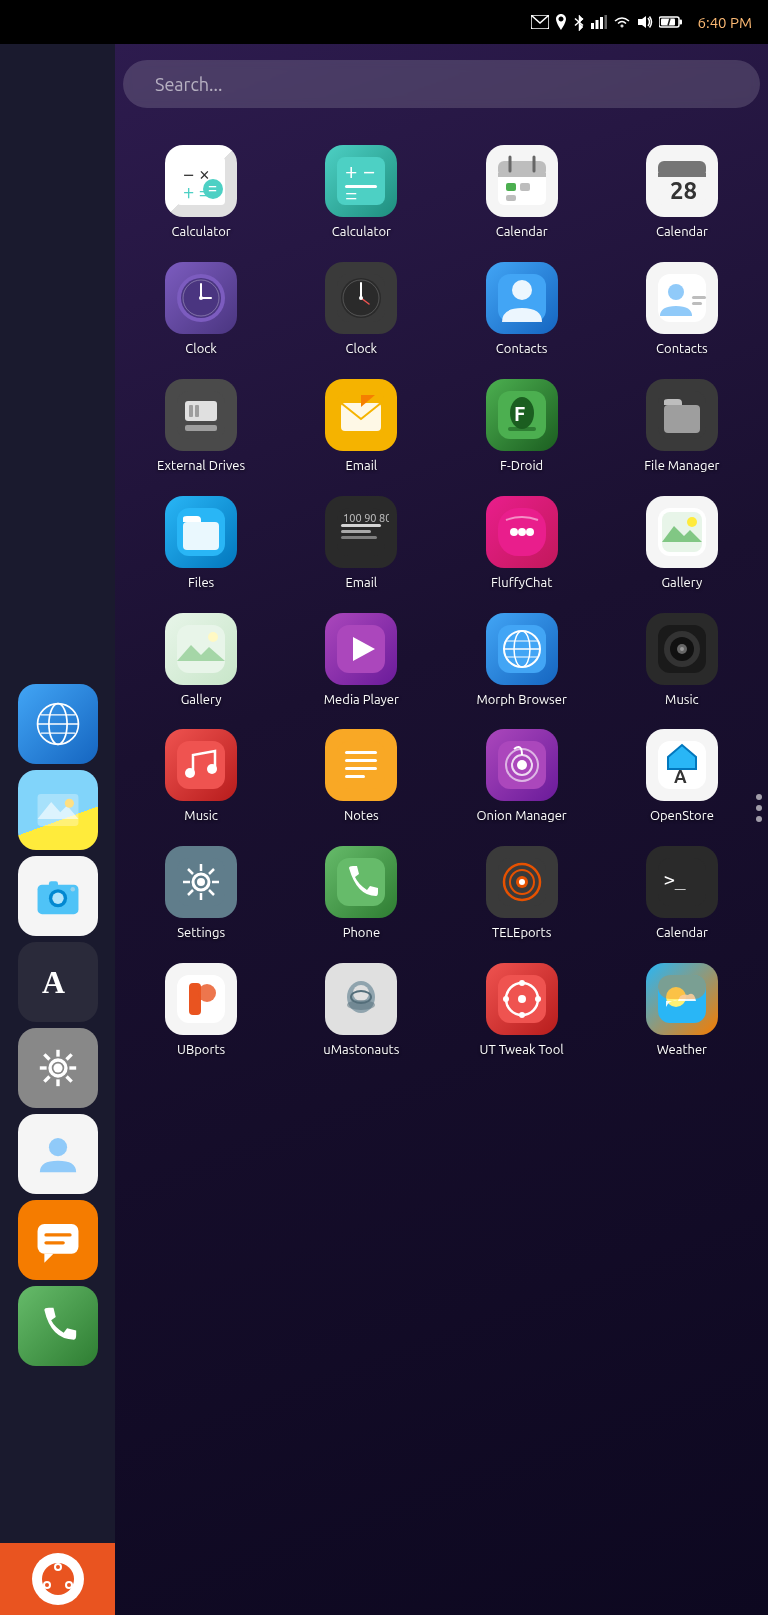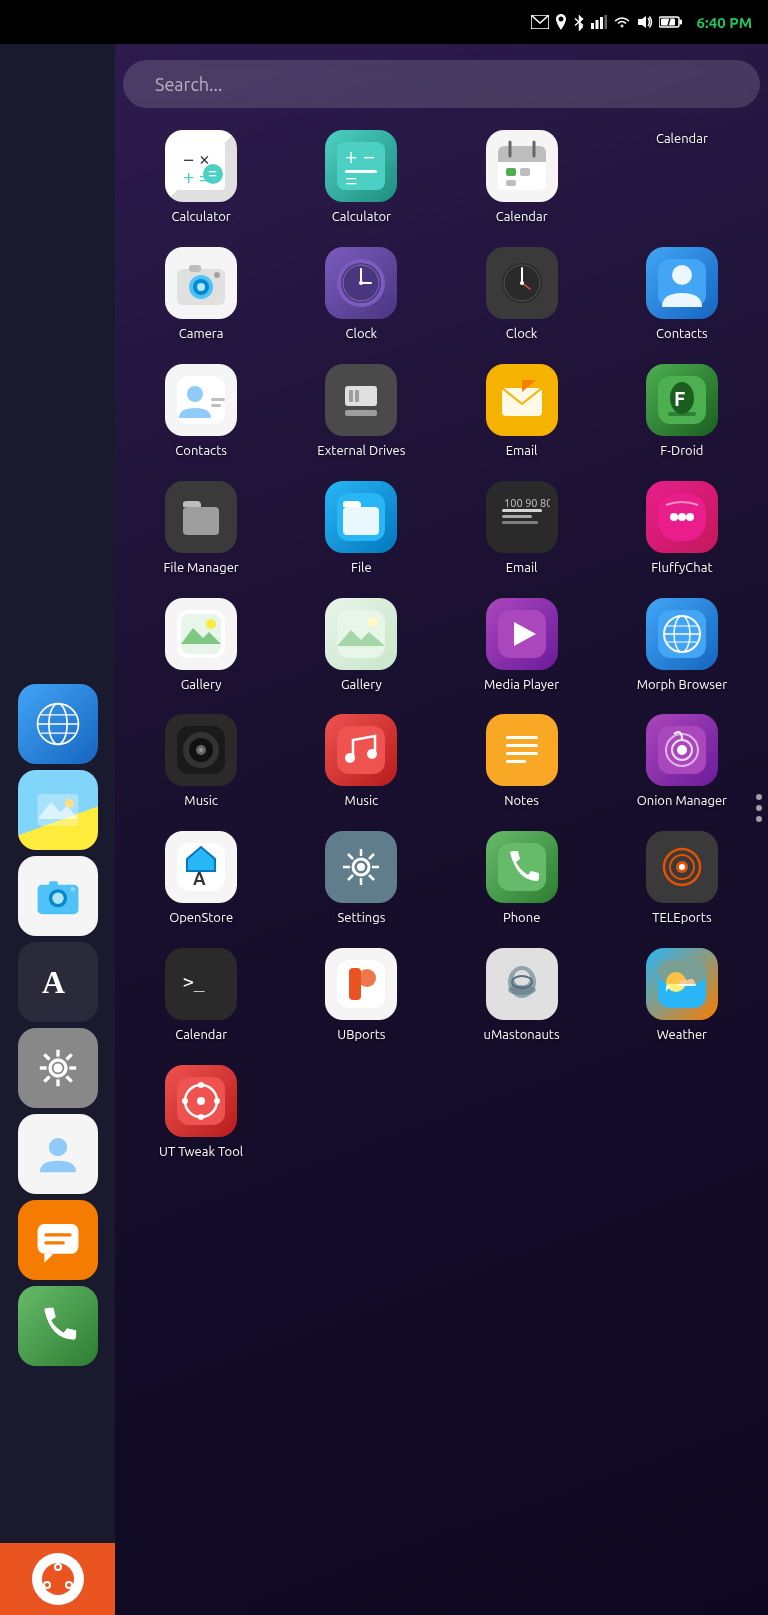--- a/index.html
+++ b/index.html
@@ -26,22 +26,22 @@
     }
     .status-icons {
       display: flex;
       align-items: center;
       gap: 6px;
       font-size: 13px;
       color: #fff;
     }
     .status-time {
       font-size: 15px;
-      font-weight: 700;
-      color: #22c55e;
+      font-weight: 400;
+      color: #fdba74;
       margin-left: 8px;
     }
 
     
     .sidebar {
       position: absolute;
       top: 44px;
       left: 0;
       width: 115px;
       bottom: 0;
@@ -121,21 +121,21 @@
       padding: 16px 8px 16px 8px;
     }
 
     
     .search-bar {
       background: rgba(255,255,255,0.15);
       border-radius: 24px;
       padding: 14px 32px;
       color: rgba(255,255,255,0.6);
       font-size: 18px;
-      margin-bottom: 16px;
+      margin-bottom: 31px;
       cursor: text;
       backdrop-filter: blur(4px);
     }
 
     
     .app-grid {
       display: grid;
       grid-template-columns: repeat(4, 1fr);
       gap: 10px 4px;
     }
@@ -399,34 +399,29 @@
             <line x1="16" y1="4" x2="16" y2="18" stroke="#666" stroke-width="3" stroke-linecap="round"></line>
             <line x1="40" y1="4" x2="40" y2="18" stroke="#666" stroke-width="3" stroke-linecap="round"></line>
             <rect x="12" y="30" width="10" height="8" rx="2" fill="#4caf50"></rect>
             <rect x="26" y="30" width="10" height="8" rx="2" fill="#bdbdbd"></rect>
             <rect x="12" y="42" width="10" height="6" rx="2" fill="#bdbdbd"></rect>
           </svg>
         </div>
         <span class="app-label">Calendar</span>
       </div>
       <div class="app-item">
+        <div class="app-icon icon-calendar2">
+          <svg width="56" height="56" viewBox="0 0 56 56">
+            <rect x="4" y="8" width="48" height="44" rx="6" fill="#f5f5f5"></rect>
+            <rect x="4" y="8" width="48" height="16" rx="6" fill="#757575"></rect>
+            <rect x="4" y="20" width="48" height="4" fill="#757575"></rect>
+            <text x="16" y="46" font-size="24" font-weight="bold" fill="#333">28</text>
+          </svg>
+        </div>
         <span class="app-label">Calendar</span>
-      </div>
-      <div class="app-item">
-        <div class="app-icon icon-camera">
-          <svg width="56" height="56" viewBox="0 0 56 56">
-            <rect x="4" y="14" width="48" height="36" rx="6" fill="#e0e0e0"></rect>
-            <circle cx="28" cy="32" r="12" fill="#4fc3f7"></circle>
-            <circle cx="28" cy="32" r="8" fill="#0288d1"></circle>
-            <circle cx="28" cy="32" r="4" fill="#b3e5fc"></circle>
-            <rect x="16" y="10" width="12" height="7" rx="3" fill="#bdbdbd"></rect>
-            <circle cx="44" cy="20" r="3" fill="rgba(100,100,100,0.5)"></circle>
-          </svg>
-        </div>
-        <span class="app-label">Camera</span>
       </div>
       <div class="app-item">
         <div class="app-icon icon-clock1">
           <svg width="56" height="56" viewBox="0 0 56 56">
             <circle cx="28" cy="28" r="24" fill="#7c5cbf"></circle>
             <circle cx="28" cy="28" r="20" fill="#4a3580"></circle>
             <circle cx="28" cy="28" r="18" fill="none" stroke="rgba(255,255,255,0.3)" stroke-width="1"></circle>
             <line x1="28" y1="28" x2="28" y2="14" stroke="white" stroke-width="2" stroke-linecap="round"></line>
             <line x1="28" y1="28" x2="38" y2="28" stroke="white" stroke-width="2" stroke-linecap="round"></line>
             <circle cx="28" cy="28" r="2" fill="white"></circle>
@@ -514,21 +509,21 @@
         <span class="app-label">File Manager</span>
       </div>
       <div class="app-item">
         <div class="app-icon icon-files">
           <svg width="56" height="56" viewBox="0 0 56 56">
             <rect x="4" y="4" width="48" height="48" rx="12" fill="#29b6f6"></rect>
             <rect x="10" y="18" width="36" height="28" rx="4" fill="white" opacity="0.9"></rect>
             <path d="M10 18 L10 14 Q10 12 14 12 L24 12 Q28 12 28 16 L28 18Z" fill="white"></path>
           </svg>
         </div>
-        <span class="app-label">File</span>
+        <span class="app-label">Files</span>
       </div>
       <div class="app-item">
         <div class="app-icon icon-flas">
           <svg width="56" height="56" viewBox="0 0 56 56">
             <rect x="4" y="4" width="48" height="48" rx="12" fill="#2a2a2a"></rect>
             <rect x="8" y="20" width="40" height="3" rx="1.5" fill="white" opacity="0.8"></rect>
             <rect x="8" y="26" width="30" height="3" rx="1.5" fill="white" opacity="0.6"></rect>
             <rect x="8" y="32" width="36" height="3" rx="1.5" fill="white" opacity="0.4"></rect>
             <text x="10" y="18" font-size="11" fill="white" opacity="0.7">100  90  80</text>
           </svg>
@@ -713,38 +708,38 @@
             <rect x="4" y="4" width="48" height="48" rx="12" fill="#e0e0e0"></rect>
             <ellipse cx="28" cy="26" rx="14" ry="16" fill="#90a4ae"></ellipse>
             <ellipse cx="28" cy="22" rx="8" ry="8" fill="#e0e0e0"></ellipse>
             <ellipse cx="28" cy="26" rx="10" ry="6" fill="none" stroke="#546e7a" stroke-width="2"></ellipse>
             <ellipse cx="28" cy="34" rx="14" ry="5" fill="#546e7a" opacity="0.5"></ellipse>
           </svg>
         </div>
         <span class="app-label">uMastonauts</span>
       </div>
       <div class="app-item">
-        <div class="app-icon icon-weather">
-          <svg width="56" height="56" viewBox="0 0 56 56">
-            <rect x="4" y="4" width="48" height="48" rx="12" fill="#29b6f6"></rect>
-            <circle cx="22" cy="26" r="10" fill="#fff176"></circle>
-            <path d="M12 36 Q16 28 24 30 Q26 22 34 24 Q40 20 42 30 L12 30Z" fill="white" opacity="0.9"></path>
-            <rect x="4" y="4" width="48" height="24" rx="12" fill="#f57c00" opacity="0.4"></rect>
-          </svg>
-        </div>
-        <span class="app-label">Weather</span>
-      </div>
-      <div class="app-item">
         <div class="app-icon icon-uttweak">
           <svg width="56" height="56" viewBox="0 0 56 56">
             <rect x="4" y="4" width="48" height="48" rx="12" fill="#ef5350"></rect>
             <circle cx="28" cy="28" r="16" fill="none" stroke="white" stroke-width="2.5"></circle>
             <circle cx="28" cy="12" r="3" fill="white"></circle>
             <circle cx="28" cy="44" r="3" fill="white"></circle>
             <circle cx="12" cy="28" r="3" fill="white"></circle>
             <circle cx="44" cy="28" r="3" fill="white"></circle>
             <circle cx="28" cy="28" r="4" fill="white"></circle>
           </svg>
         </div>
         <span class="app-label">UT Tweak Tool</span>
       </div>
+      <div class="app-item">
+        <div class="app-icon icon-weather">
+          <svg width="56" height="56" viewBox="0 0 56 56">
+            <rect x="4" y="4" width="48" height="48" rx="12" fill="#29b6f6"></rect>
+            <circle cx="22" cy="26" r="10" fill="#fff176"></circle>
+            <path d="M12 36 Q16 28 24 30 Q26 22 34 24 Q40 20 42 30 L12 30Z" fill="white" opacity="0.9"></path>
+            <rect x="4" y="4" width="48" height="24" rx="12" fill="#f57c00" opacity="0.4"></rect>
+          </svg>
+        </div>
+        <span class="app-label">Weather</span>
+      </div>
     </div>
 </div>
 
 </body></html>

